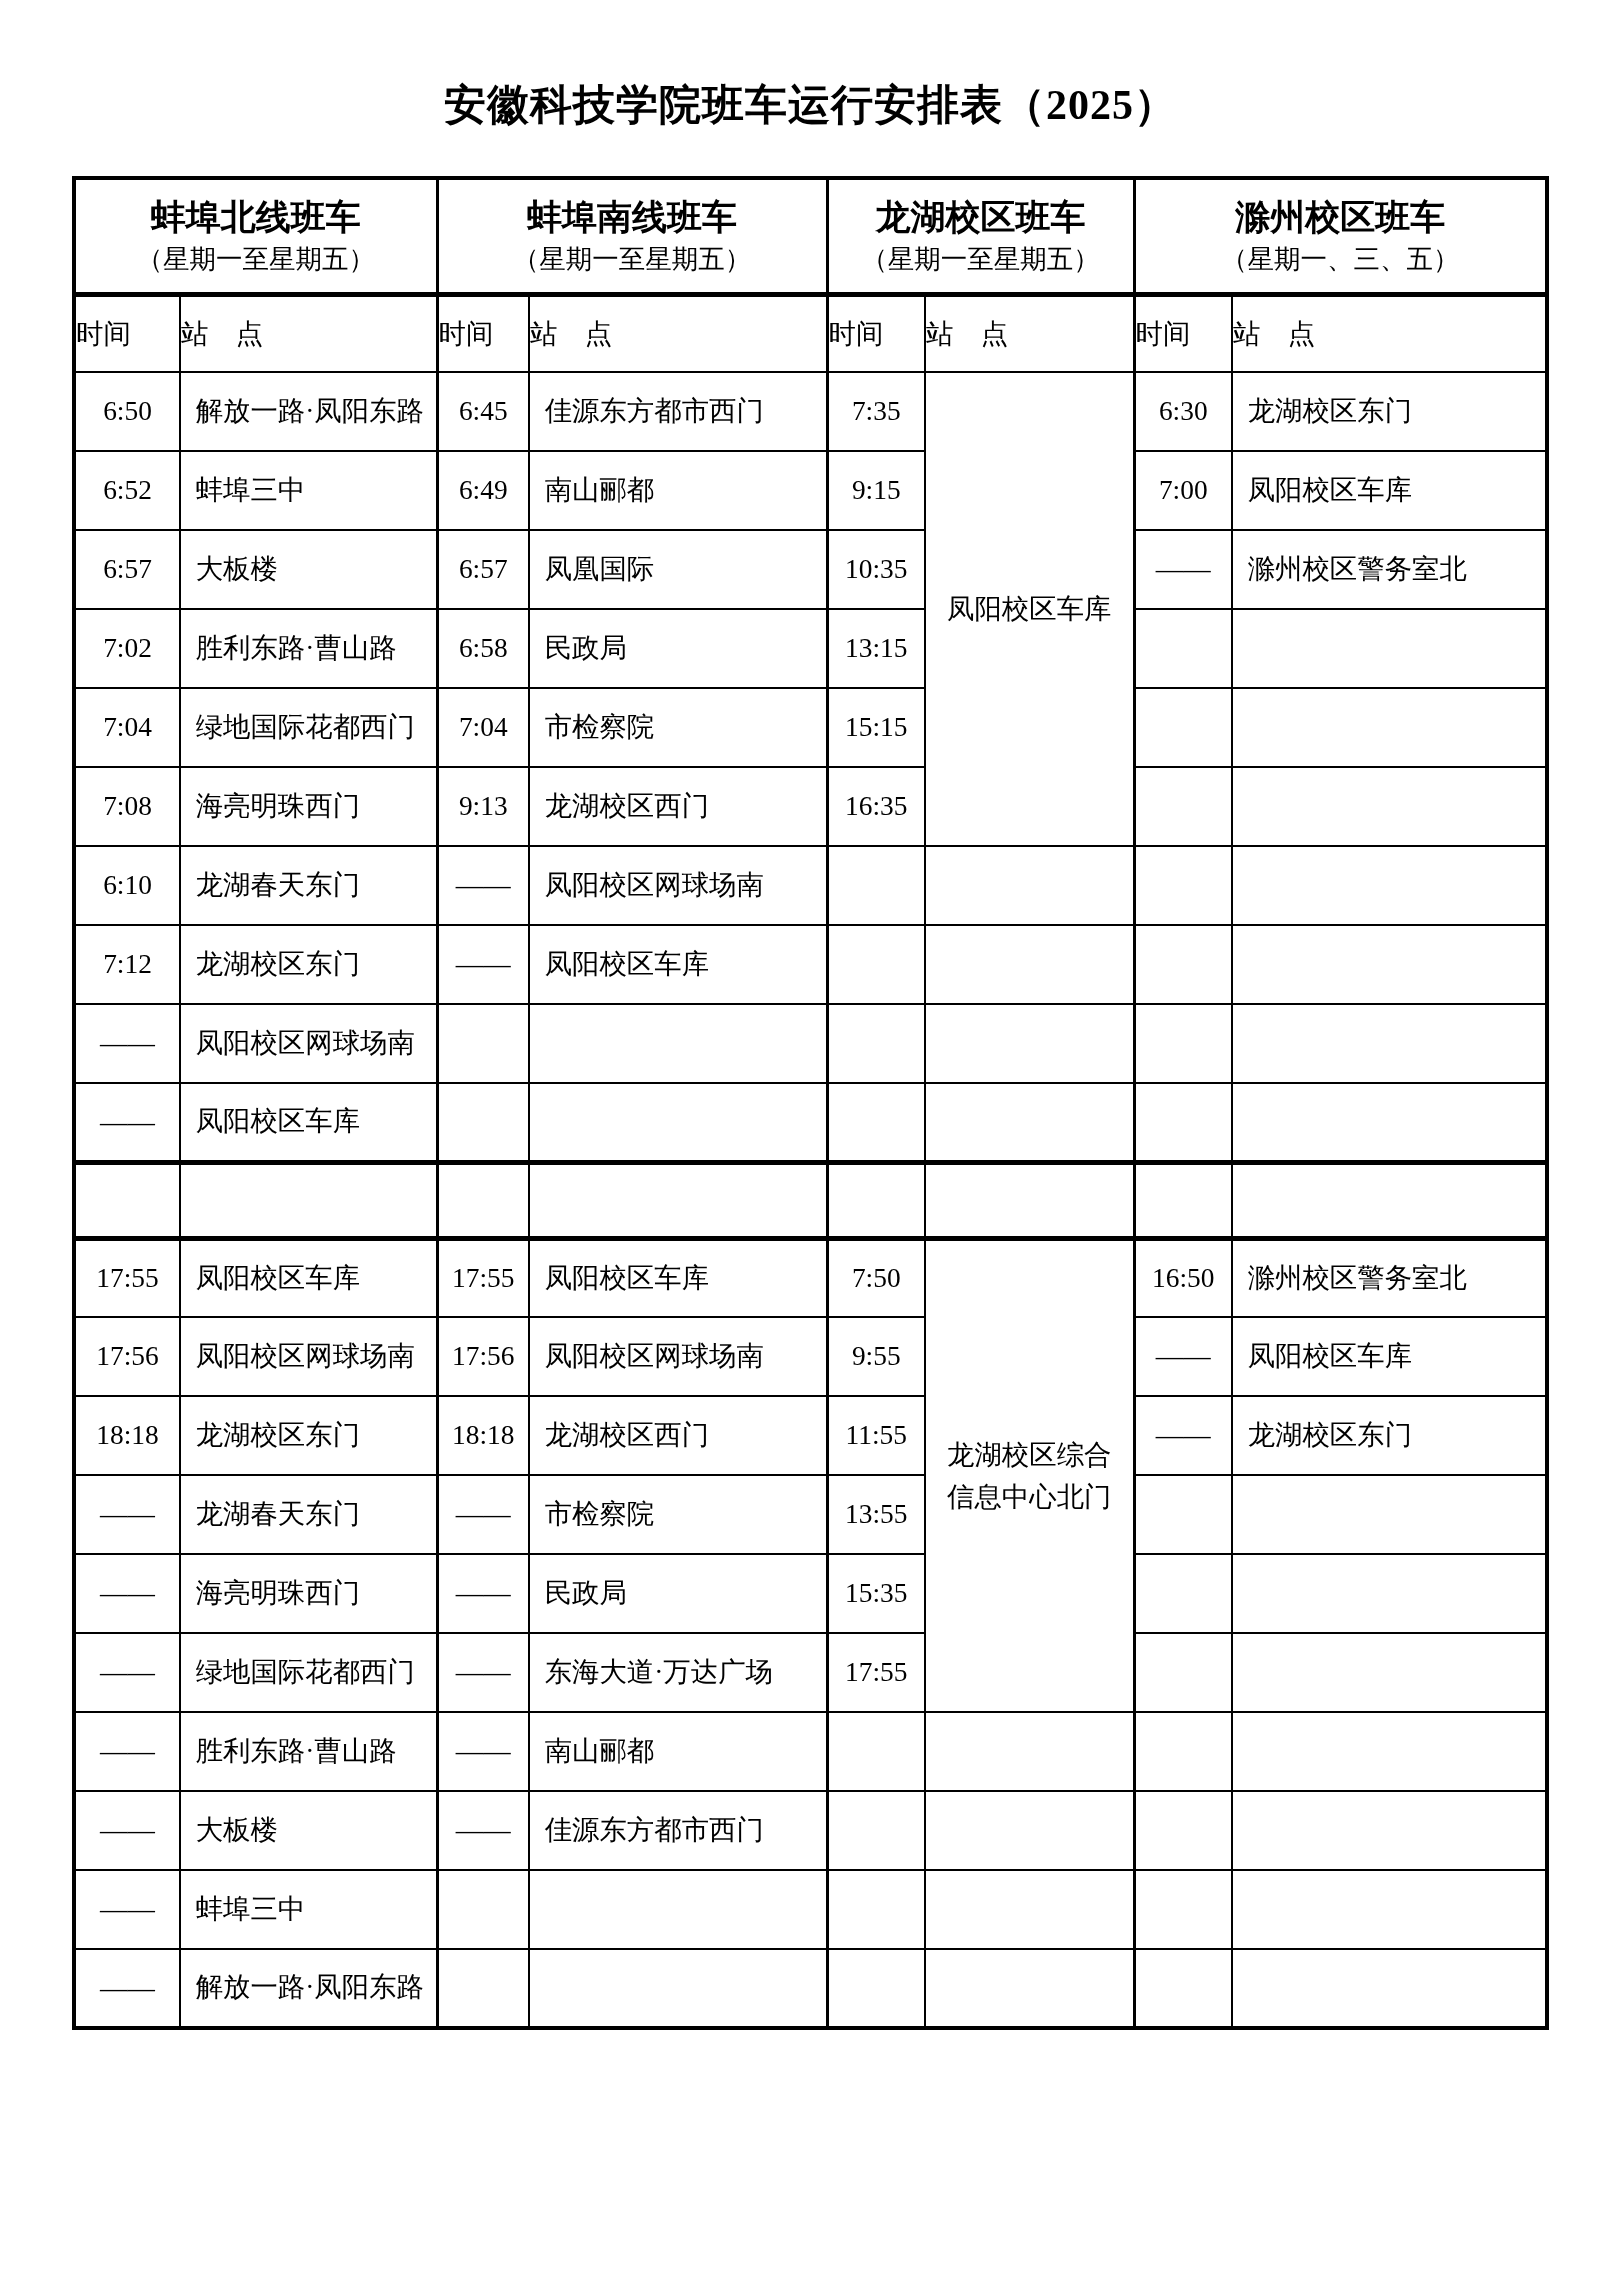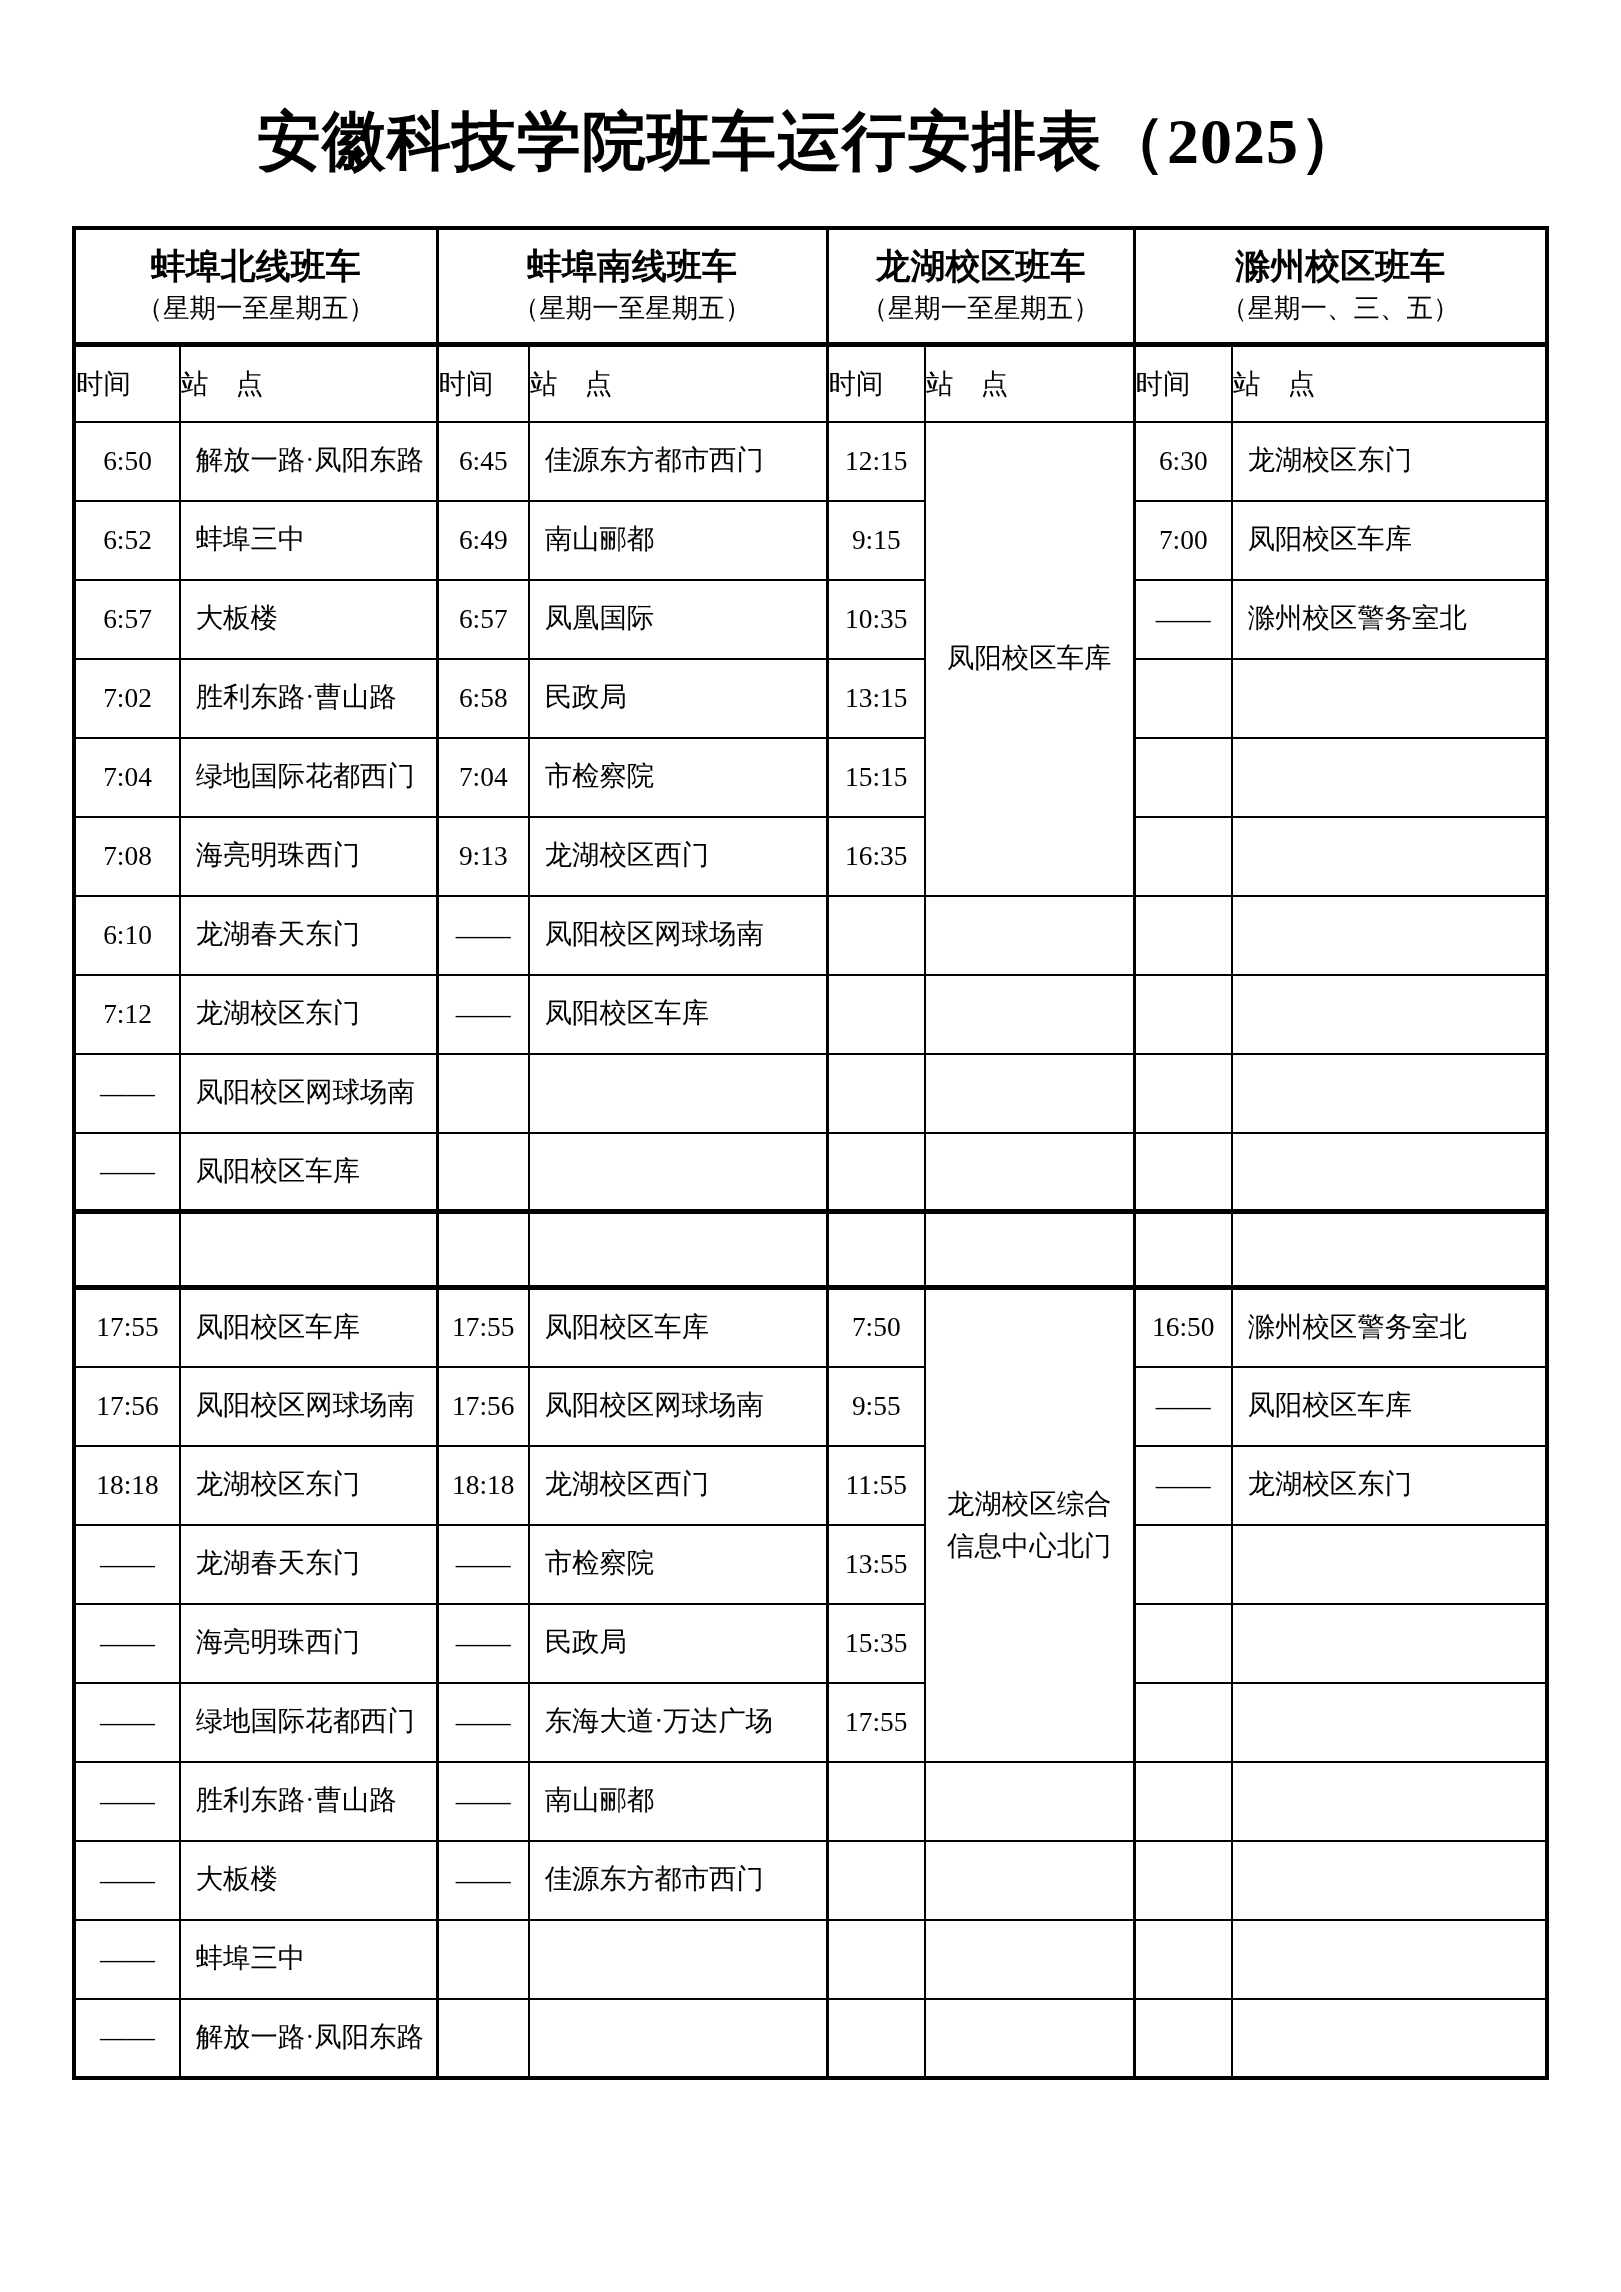--- a/index.html
+++ b/index.html
@@ -3,23 +3,23 @@
 <meta charset="utf-8">
 <style>
   html,body{margin:0;padding:0;background:#ffffff;}
   body{
     width:1621px;height:2293px;
     font-family:"Liberation Serif","DejaVu Serif",serif;
     color:#000;
   }
   .page{width:1621px;height:2293px;position:relative;overflow:hidden;}
   h1.title{
-    margin:0;padding-top:105px;
+    margin:0;padding-top:81px;
     text-align:center;
-    font-size:64px;font-weight:bold;
+    font-size:42px;font-weight:bold;
     letter-spacing:1px;
     line-height:1.15;
   }
   table.sched{
     border-collapse:collapse;table-layout:fixed;
     margin:47px auto 0;width:1472px;
     border:4.9px solid #000;
     padding-left:16px;
   }
   .sched th,.sched td{
@@ -87,21 +87,21 @@
         <th class="gl">时间</th>
         <th>站　点</th>
       </tr>
     </thead>
     <tbody id="grid-body">
         <tr>
           <td class="t">6:50</td>
           <td class="s">解放一路·凤阳东路</td>
           <td class="t gl">6:45</td>
           <td class="s">佳源东方都市西门</td>
-          <td class="t gl">12:15</td>
+          <td class="t gl">7:35</td>
           <td class="m" rowspan="6">凤阳校区车库</td>
           <td class="t gl">6:30</td>
           <td class="s">龙湖校区东门</td>
         </tr>
         <tr>
           <td class="t">6:52</td>
           <td class="s">蚌埠三中</td>
           <td class="t gl">6:49</td>
           <td class="s">南山郦都</td>
           <td class="t gl">9:15</td>

